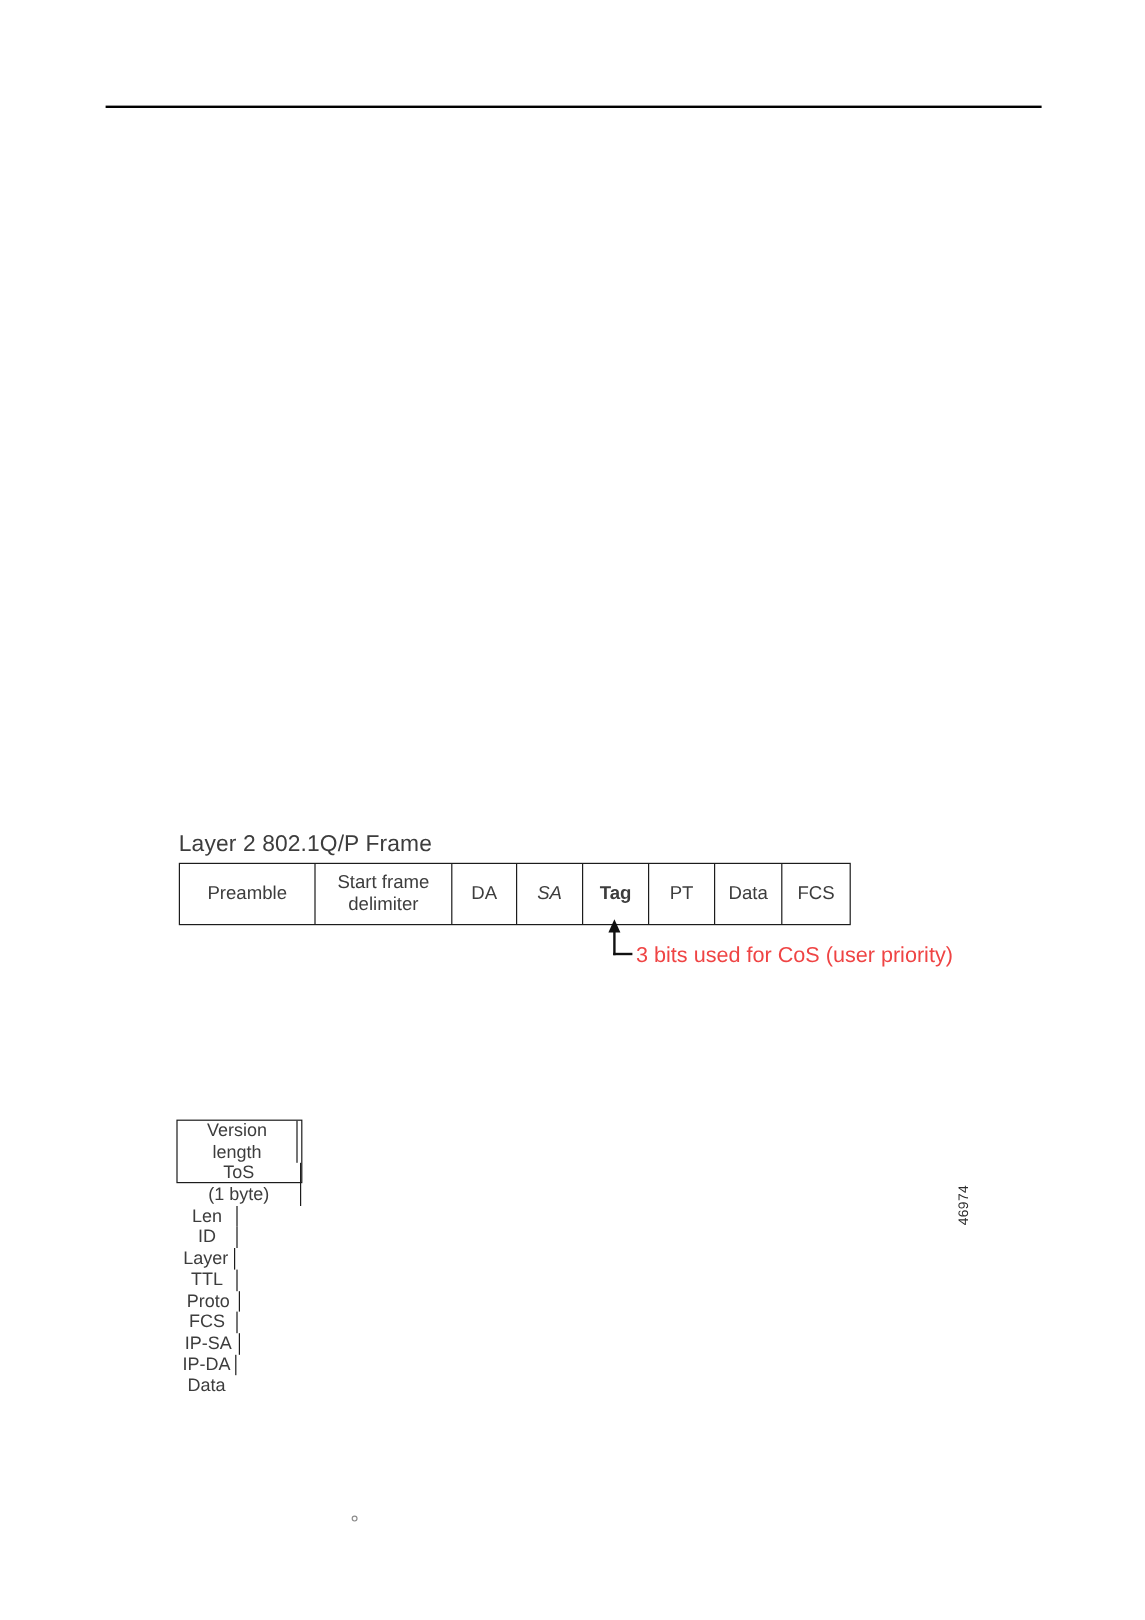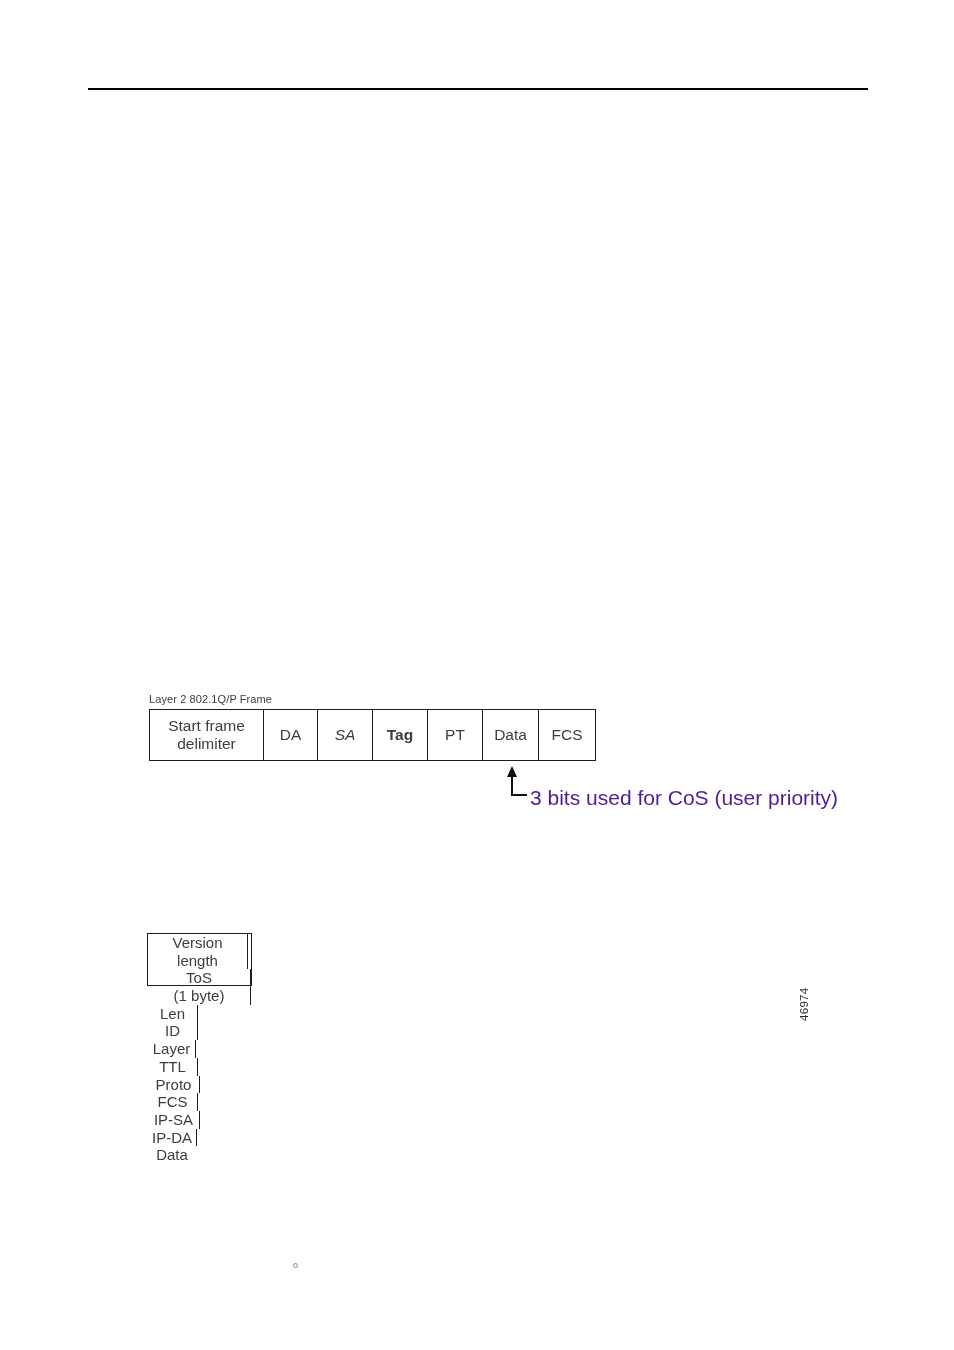--- a/index.html
+++ b/index.html
@@ -24,21 +24,21 @@
     width: 780px;
     height: 2px;
     background: #000000;
   }
 
   
   .figure {
     position: absolute;
   }
   .fig-title {
-    font-size: 11px;
+    font-size: 19px;
     color: #3d3d3d;
     letter-spacing: 0.1px;
     white-space: nowrap;
     margin-bottom: 4px;
   }
 
   
   .packet-table {
     display: flex;
     border: 1.6px solid #1c1c1c;
@@ -83,22 +83,22 @@
     width: 2px;
     background: #111111;
   }
   .callout .leader-h {
     position: absolute;
     height: 2px;
     background: #111111;
   }
   .callout .callout-label {
     position: absolute;
-    font-size: 21px;
-    color: #4c1d95;
+    font-size: 18px;
+    color: #ef4444;
     white-space: nowrap;
     line-height: 1;
   }
 
   
   .figure-id {
     position: absolute;
     font-size: 11.5px;
     color: #2b2b2b;
     white-space: nowrap;
@@ -121,20 +121,21 @@
 <body>
 
 <div class="page">
 
   <div class="header-rule"></div>
 
   <div class="figure" style="left:149px; top:693px;">
     <div class="fig-title">Layer 2 802.1Q/P Frame</div>
 
     <div class="packet-table l2-table">
+      <div class="packet-cell" style="width:113px;">Preamble</div>
       <div class="packet-cell" style="width:114px;">Start frame<br>delimiter</div>
       <div class="packet-cell" style="width:54px;">DA</div>
       <div class="packet-cell" style="width:55px;font-style:italic;">SA</div>
       <div class="packet-cell" style="width:55px;font-weight:bold;">Tag</div>
       <div class="packet-cell" style="width:55px;">PT</div>
       <div class="packet-cell" style="width:56px;">Data</div>
       <div class="packet-cell" style="width:56px;">FCS</div>
     </div>
   </div>
 

